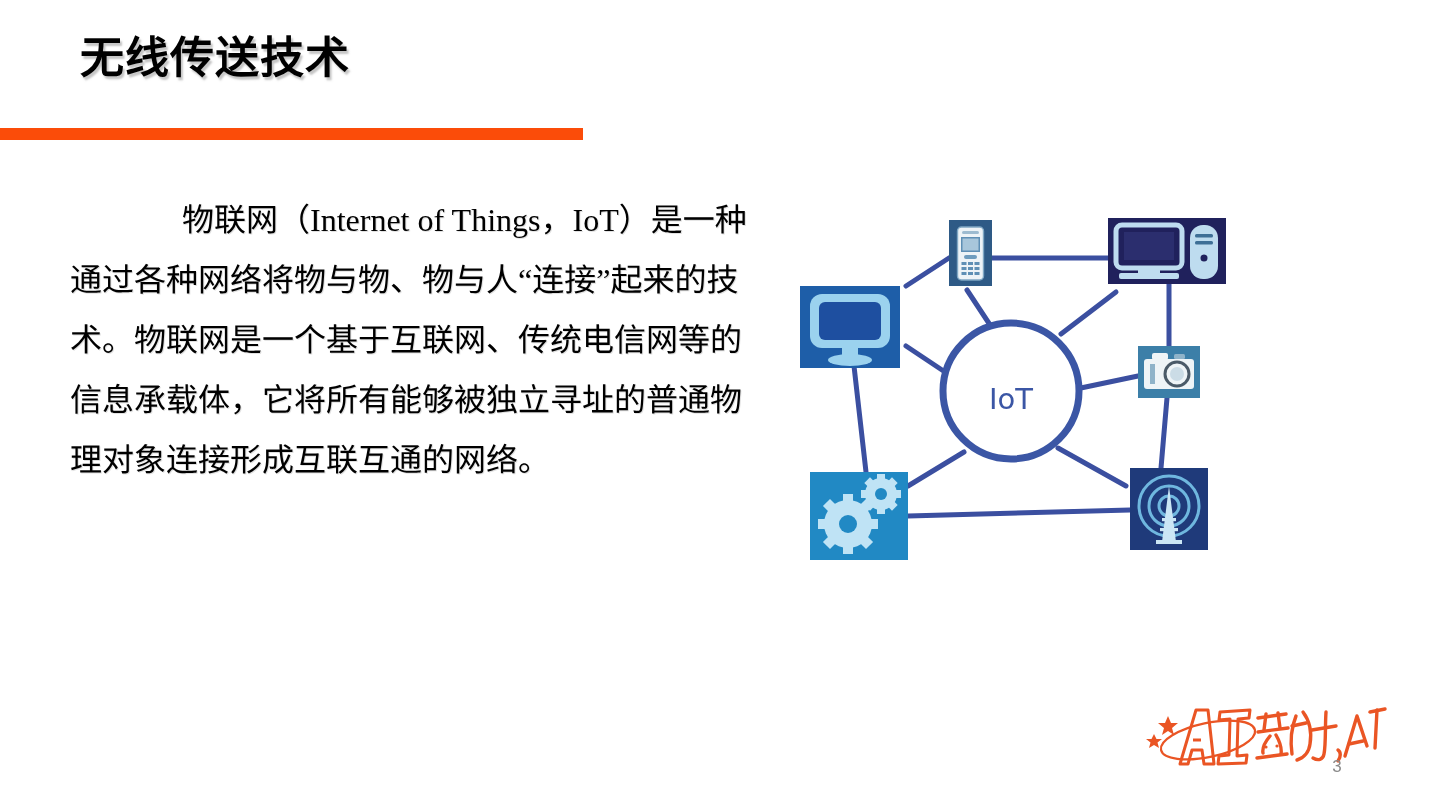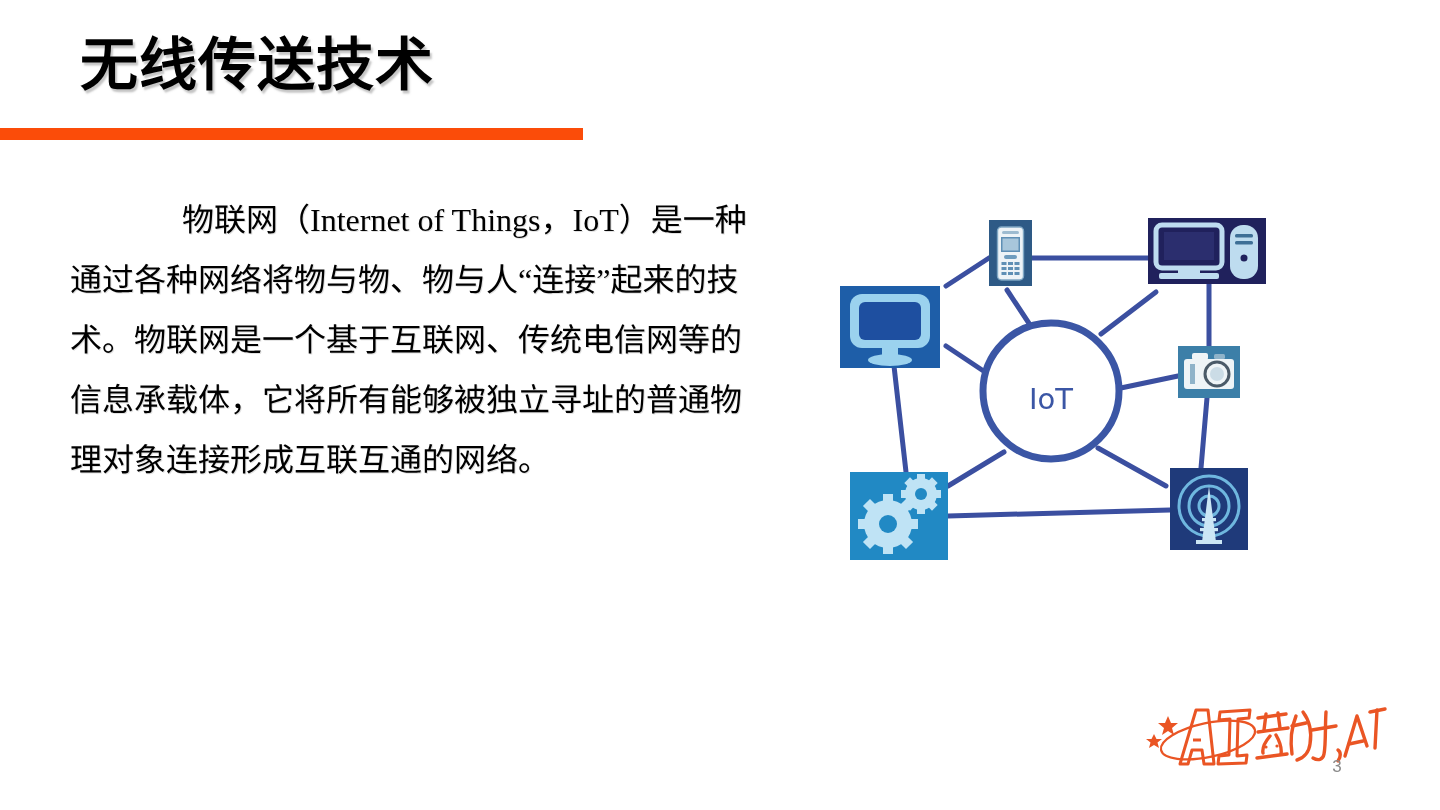--- a/index.html
+++ b/index.html
@@ -18,21 +18,21 @@
     background: #ffffff;
     overflow: hidden;
   }
 
   
   #slide-title {
     position: absolute;
     left: 80px;
     top: 36px;
     font-family: "DejaVu Sans", "Liberation Sans", sans-serif;
-    font-size: 58px;
+    font-size: 44px;
     font-weight: 700;
     color: #000000;
     letter-spacing: 1px;
     line-height: 1.0;
     white-space: nowrap;
     text-shadow: 2px 3px 2px rgba(150,150,150,0.55);
   }
   #title-rule {
     position: absolute;
     left: 0px;
@@ -54,21 +54,21 @@
     color: #000000;
     text-align: left;
     text-indent: 112px;
     word-break: break-all;
     text-shadow: 1px 1px 0 rgba(170,170,170,0.35);
   }
 
   
   #iot-diagram {
     position: absolute;
-    left: 826px;
+    left: 786px;
     top: 186px;
     width: 450px;
     height: 390px;
   }
   #iot-diagram svg { display:block; }
 
   
   #brand-logo {
     position: absolute;
     left: 1146px;

